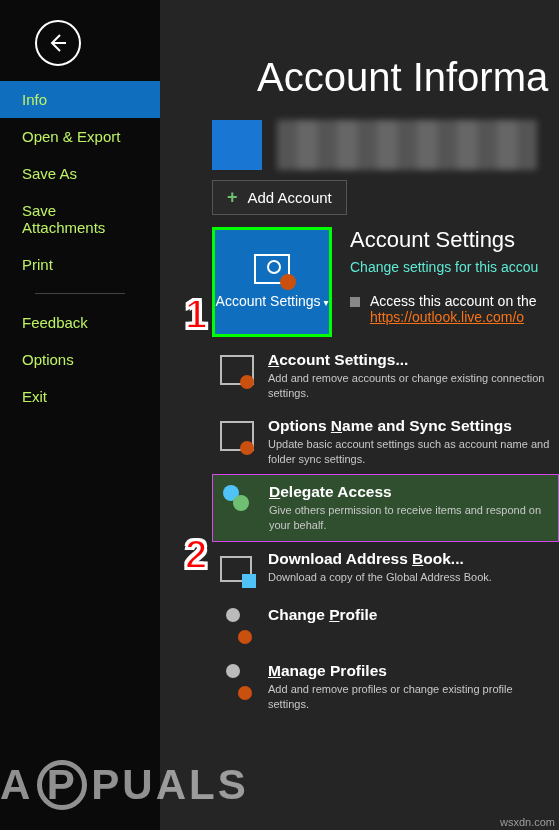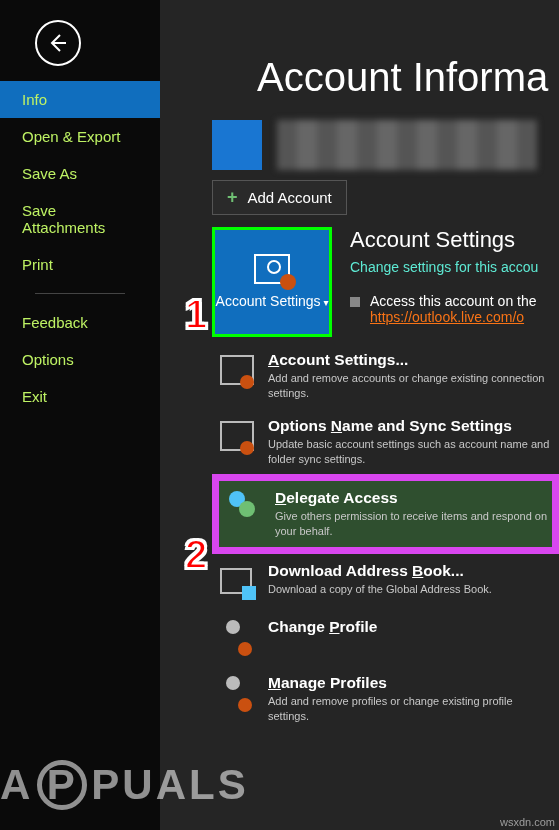--- a/index.html
+++ b/index.html
@@ -190,21 +190,21 @@
       margin-left: 52px;
     }
     .menu-item {
       display: flex;
       align-items: flex-start;
       gap: 12px;
       padding: 8px 4px;
       cursor: pointer;
     }
     .menu-item.highlighted {
-      border: 7px solid #d946ef;
+      border: 1px solid #d946ef;
       background: #2f4f2f;
     }
     .menu-icon {
       width: 40px;
       height: 40px;
       flex-shrink: 0;
       position: relative;
     }
     .menu-content {
       flex: 1;

